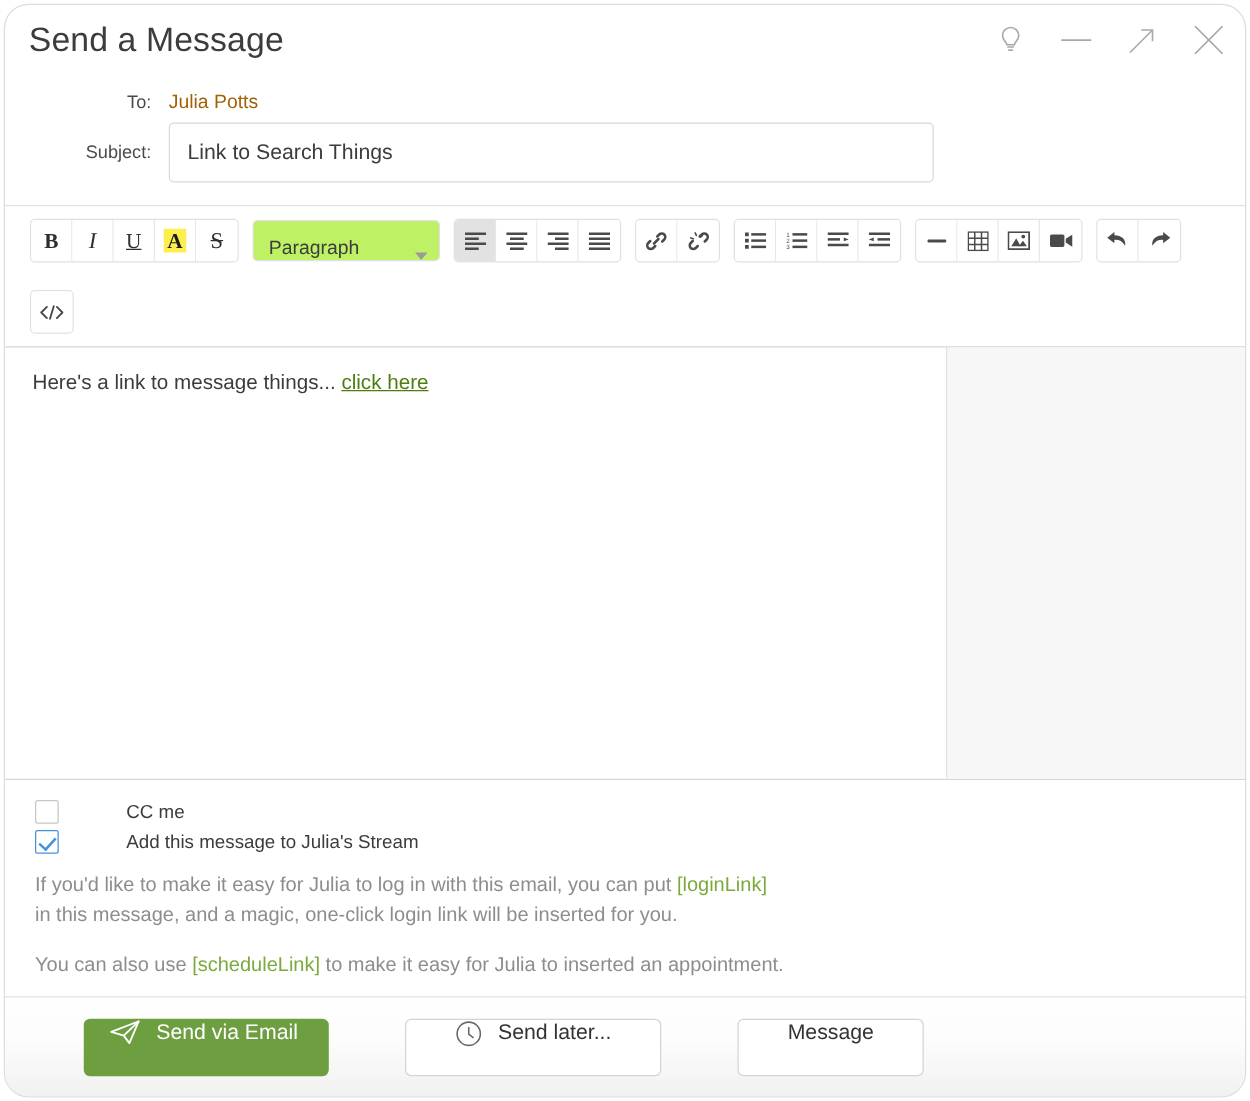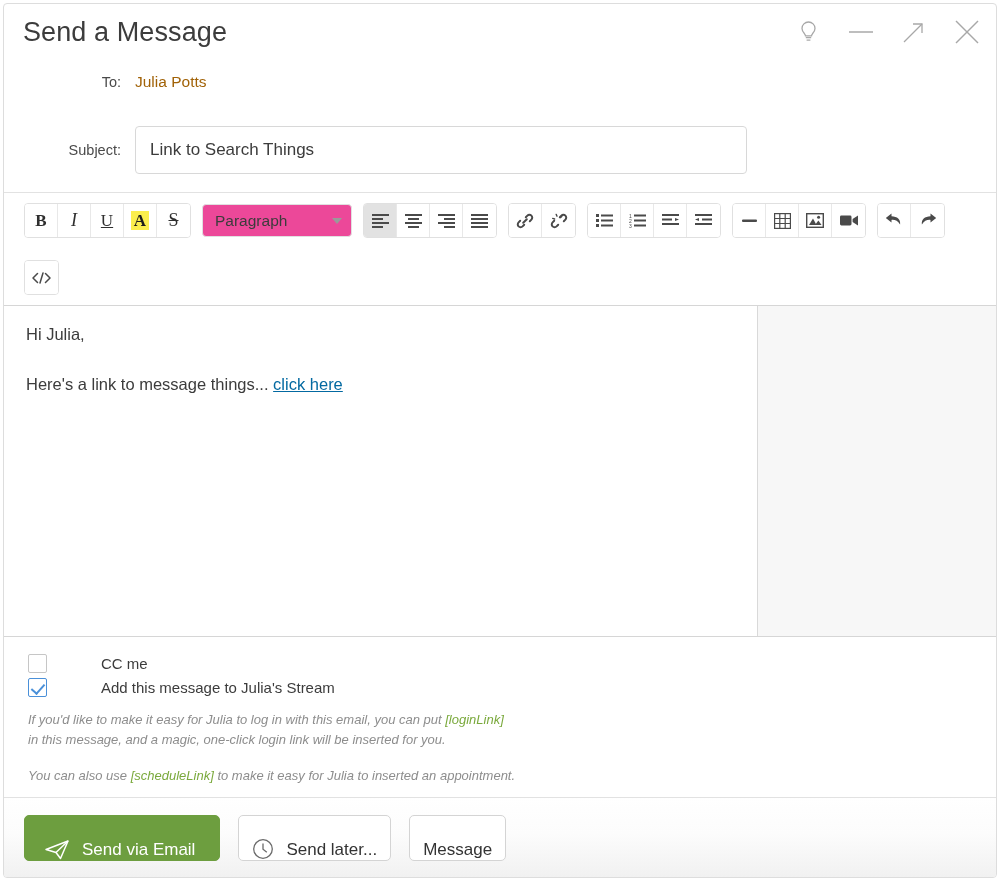--- a/index.html
+++ b/index.html
@@ -9,21 +9,21 @@
     background: #ffffff;
     font-family: "Liberation Sans", sans-serif;
     -webkit-font-smoothing: antialiased;
   }
   .window {
     position: absolute;
     left: 3px; top: 3px;
     width: 994px; height: 875px;
     background: #ffffff;
     border: 1px solid #dddddd;
-    border-radius: 4px;
+    border-radius: 20px;
     overflow: hidden;
     display: flex;
     flex-direction: column;
   }
 
   
   .titlebar {
     position: relative;
     height: 62px;
     flex: 0 0 62px;
@@ -47,21 +47,21 @@
     display: flex; align-items: center; justify-content: center;
     cursor: pointer;
     color: #a8a8a8;
   }
   .winbtn svg { display: block; }
 
   
   .fields { flex: 0 0 auto; padding: 0 0 18px 0; }
   .frow { display: flex; align-items: center; }
   .frow.to { height: 32px; }
-  .frow.subject { height: 48px; margin-top: 28px; }
+  .frow.subject { height: 48px; margin-top: 0; }
   .flabel {
     width: 131px;
     text-align: right;
     padding-right: 14px;
     font-size: 14.5px;
     color: #4a4a4a;
   }
   .tovalue { font-size: 15.5px; color: #a16207; }
   .subject-input {
     width: 612px; height: 48px;
@@ -108,24 +108,24 @@
   .tbtn.serif.ital { font-weight: normal; font-style: italic; font-size: 18px;}
   .tbtn.serif.und { font-weight: normal; text-decoration: underline; font-size: 17px;}
   .tbtn.serif.strike { font-weight: normal; text-decoration: line-through; font-size: 18px;}
   .hl-a {
     background: #fbee4d;
     font-family: "Liberation Serif", serif;
     font-weight: bold; font-size: 17px;
     padding: 0 3px; line-height: 19px; color: #1d1d1d;
   }
   .pdrop {
-    display: flex; align-items: center; justify-content: space-between;
+    display: flex; align-items: flex-end; justify-content: space-between;
     width: 150px; height: 33px;
     border: 1px solid #e0e0e0; border-radius: 4px;
-    background: #ec4899;
+    background: #bef264;
     padding: 0 9px 0 12px;
     cursor: pointer;
     font-size: 15.5px; color: #3c3c3c;
   }
   .caret {
     width: 0; height: 0;
     border-left: 5.5px solid transparent;
     border-right: 5.5px solid transparent;
     border-top: 6px solid #9a9a9a;
   }
@@ -143,21 +143,21 @@
   .editor {
     width: 754px;
     padding: 17px 20px 0 22px;
     font-size: 16.5px;
     color: #3c3c3c;
     line-height: 1.45;
     border-right: 1px solid #d9d9d9;
     overflow: hidden;
   }
   .editor p { margin: 0 0 26px 0; }
-  .editor a { color: #0369a1; text-decoration: underline; }
+  .editor a { color: #4d7c0f; text-decoration: underline; }
   .editor-side { flex: 1 1 auto; background: #f7f7f7; }
 
   
   .options { flex: 0 0 auto; padding: 14px 0 12px 24px; background:#fff; }
   .crow { display: flex; align-items: center; height: 24px; gap: 43px; }
   .cbox {
     width: 19px; height: 19px;
     border: 1px solid #c6c6c6;
     border-radius: 2px;
     background: #fff;
@@ -172,59 +172,59 @@
     position: absolute;
     left: 5px; top: 2px;
     width: 6px; height: 11px;
     border: solid #4a90d9;
     border-width: 0 2px 2px 0;
     transform: rotate(42deg);
   }
   .clabel { font-size: 15px; color: #3c3c3c; }
   .hint {
     margin-top: 11px;
-    font-size: 13px;
-    font-style: italic;
+    font-size: 16px;
     color: #8d8d8d;
     line-height: 1.48;
   }
   .hint .tok { color: #7aa93c; }
   .hint p { margin: 0; }
   .hint p.gap { margin-top: 17px; }
 
   
   .footer {
     flex: 0 0 80px;
     border-top: 1px solid #e2e2e2;
     background: linear-gradient(to bottom, #ffffff 0%, #fcfcfc 45%, #f1f1f1 100%);
     display: flex;
     align-items: center;
     padding-left: 20px;
     gap: 18px;
   }
   .btn {
-    display: flex; align-items: flex-end; justify-content: center;
+    display: flex; align-items: flex-start; justify-content: center;
     height: 46px;
     border-radius: 5px;
     font-size: 17px;
     cursor: pointer;
     user-select: none;
+    margin-left: 43px;
   }
   .btn-primary {
     background: #6d9e3f;
     color: #ffffff;
     padding: 0 24px 0 20px;
     border: 1px solid #6d9e3f;
     gap: 13px;
   }
   .btn-default {
     background: #ffffff;
     color: #333333;
     border: 1px solid #d4d4d4;
-    padding: 0 13px;
+    padding: 0 39px;
     gap: 12px;
   }
 </style>
 </head>
 <body>
 
 <div class="window">
 
   <div class="titlebar">
     <div class="title">Send a Message</div>
@@ -427,21 +427,20 @@
           <polyline points="5.5,2.5 1,7 5.5,11.5"></polyline>
           <polyline points="13.5,2.5 18,7 13.5,11.5"></polyline>
           <line x1="11" y1="2" x2="8" y2="12"></line>
         </svg>
       </div>
     </div>
   </div>
 
   <div class="editor-wrap">
     <div class="editor">
-      <p>Hi Julia,</p>
       <p><span>Here's a link to message things... </span><a href="#">click here</a></p>
     </div>
     <div class="editor-side"></div>
   </div>
 
   <div class="options">
     <div class="crow">
       <div class="cbox"></div>
       <div class="clabel">CC me</div>
     </div>

